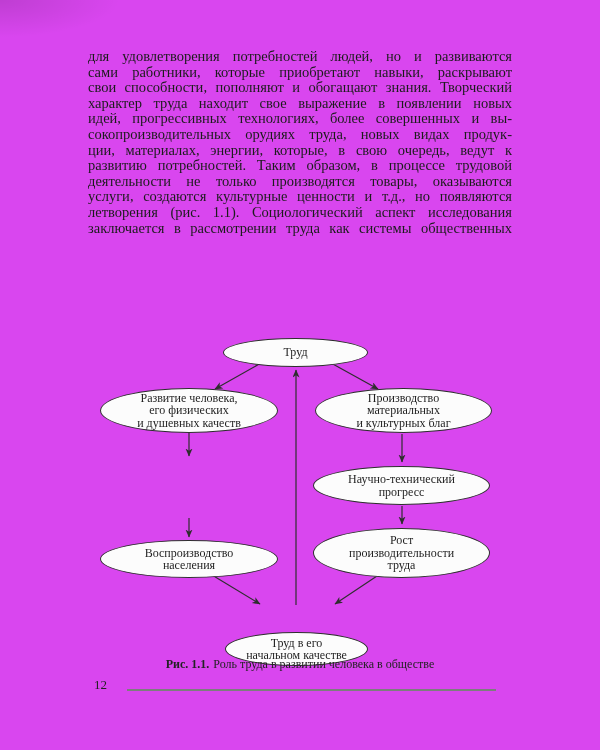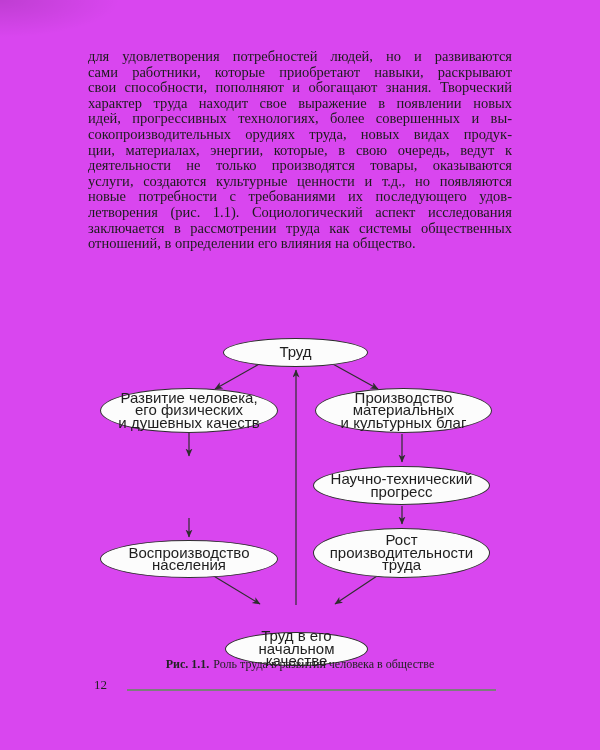--- a/index.html
+++ b/index.html
@@ -42,22 +42,22 @@
     position: absolute;
     border: 1.3px solid #2e2e2e;
     border-radius: 50%;
     background: #fcfcfc;
     display: flex;
     align-items: center;
     justify-content: center;
     box-sizing: border-box;
   }
   .node-label {
-    font-family: Liberation Sans, sans-serif;
-    font-size: 15px;
+    font-family: Liberation Serif, serif;
+    font-size: 12px;
     line-height: 12.5px;
     text-align: center;
     white-space: pre-line;
     color: #1e1e1e;
   }
   .caption {
     position: absolute;
     left: 88px; top: 657px;
     width: 424px;
     text-align: center;
@@ -87,26 +87,25 @@
   <div class="corner-shade"></div>
 
   <div class="body-text">
     <div class="line">для удовлетворения потребностей людей, но и развиваются</div>
     <div class="line">сами работники, которые приобретают навыки, раскрывают</div>
     <div class="line">свои способности, пополняют и обогащают знания. Творческий</div>
     <div class="line">характер труда находит свое выражение в появлении новых</div>
     <div class="line">идей, прогрессивных технологиях, более совершенных и вы-</div>
     <div class="line">сокопроизводительных орудиях труда, новых видах продук-</div>
     <div class="line">ции, материалах, энергии, которые, в свою очередь, ведут к</div>
+    <div class="line">развитию потребностей. Таким образом, в процессе трудовой</div>
     <div class="line">деятельности не только производятся товары, оказываются</div>
     <div class="line">услуги, создаются культурные ценности и т.д., но появляются</div>
-    <div class="line">новые потребности с требованиями их последующего удов-</div>
     <div class="line">летворения (рис. 1.1). Социологический аспект исследования</div>
     <div class="line">заключается в рассмотрении труда как системы общественных</div>
-    <div class="line pend">отношений, в определении его влияния на общество.</div>
   </div>
 
   <svg class="arrows" viewBox="0 0 600 750" xmlns="http://www.w3.org/2000/svg">
     <defs>
       <marker id="ah" markerWidth="10" markerHeight="9" refX="7.5" refY="3.5" orient="auto" markerUnits="userSpaceOnUse">
         <path d="M0,0 L8,3.5 L0,7 L2.2,3.5 z" fill="#2e2e2e"></path>
       </marker>
     </defs>
     <g stroke="#2e2e2e" stroke-width="1.2" fill="none">
       <line x1="261" y1="363" x2="215" y2="389" marker-end="url(#ah)"></line>

